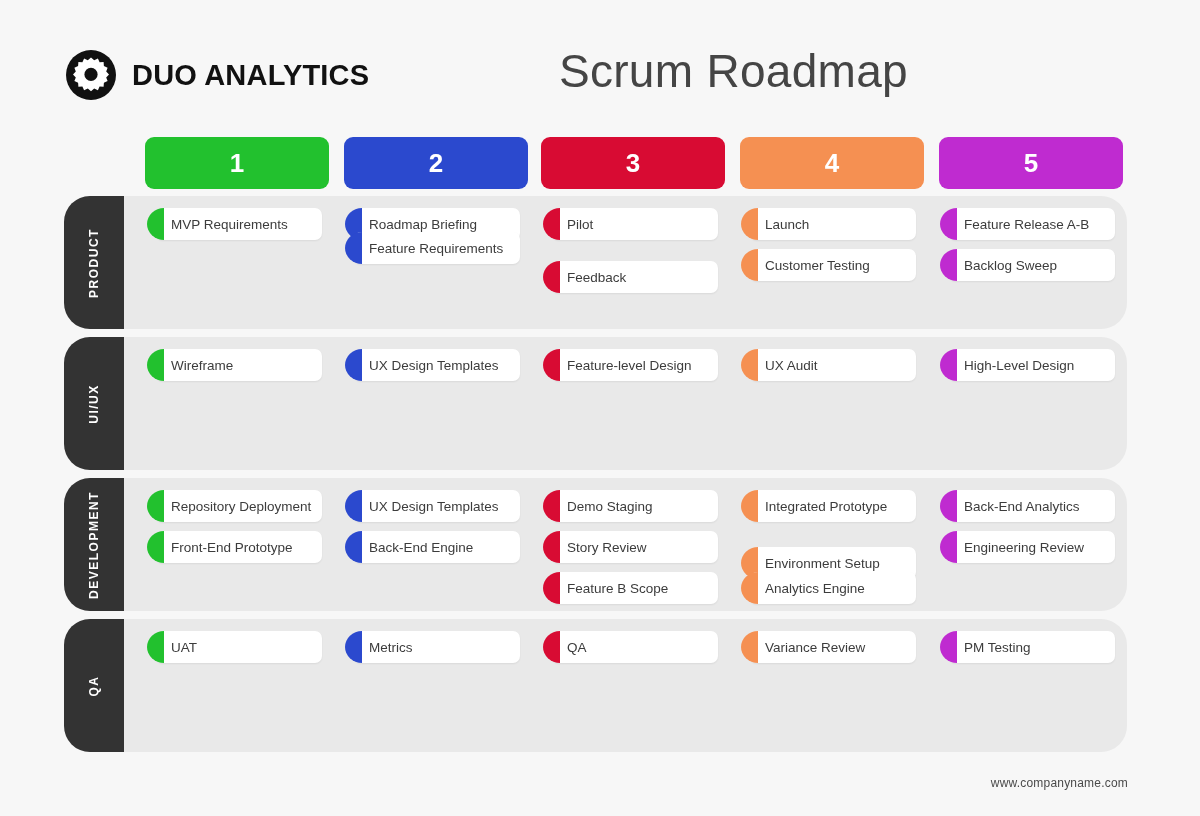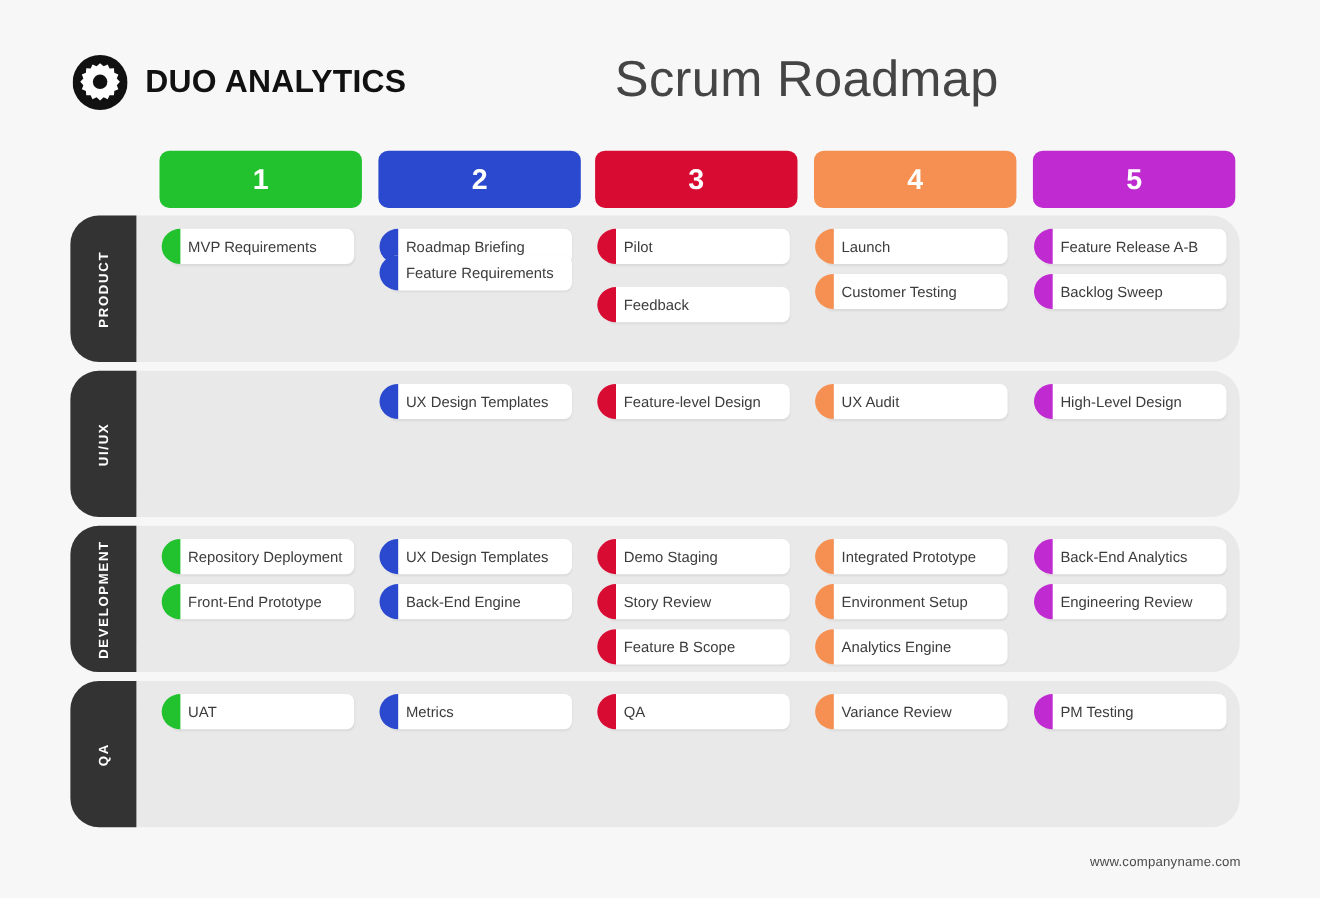--- a/index.html
+++ b/index.html
@@ -175,20 +175,25 @@
           <div class="card-body"></div>
           <div class="card-cap" style="background: rgb(191, 43, 208);"></div>
           <div class="card-label">Backlog Sweep</div>
         </div>
       </div>
       <div class="band" style="top: 337px; height: 133px;">
         <div class="band-bg"></div>
         <div class="band-tab">
           <div class="band-tab-label">UI/UX</div>
         </div>
+        <div class="card" style="left: 83px; top: 12px;">
+          <div class="card-body"></div>
+          <div class="card-cap" style="background: rgb(34, 193, 46);"></div>
+          <div class="card-label">Wireframe</div>
+        </div>
         <div class="card" style="left: 281px; top: 12px;">
           <div class="card-body"></div>
           <div class="card-cap" style="background: rgb(43, 73, 206);"></div>
           <div class="card-label">UX Design Templates</div>
         </div>
         <div class="card" style="left: 479px; top: 12px;">
           <div class="card-body"></div>
           <div class="card-cap" style="background: rgb(216, 11, 51);"></div>
           <div class="card-label">Feature-level Design</div>
         </div>
@@ -241,21 +246,21 @@
         <div class="card" style="left: 677px; top: 12px;">
           <div class="card-body"></div>
           <div class="card-cap" style="background: rgb(245, 144, 82);"></div>
           <div class="card-label">Integrated Prototype</div>
         </div>
         <div class="card" style="left: 479px; top: 94px;">
           <div class="card-body"></div>
           <div class="card-cap" style="background: rgb(216, 11, 51);"></div>
           <div class="card-label">Feature B Scope</div>
         </div>
-        <div class="card" style="left: 677px; top: 53px; text-align: center;">
+        <div class="card" style="left: 677px; top: 69px; text-align: center;">
           <div class="card-body"></div>
           <div class="card-cap" style="background: rgb(245, 144, 82);"></div>
           <div class="card-label">Environment Setup</div>
         </div>
         <div class="card" style="left: 677px; top: 94px;">
           <div class="card-body"></div>
           <div class="card-cap" style="background: rgb(245, 144, 82);"></div>
           <div class="card-label">Analytics Engine</div>
         </div>
         <div class="card" style="left: 876px; top: 12px;">

